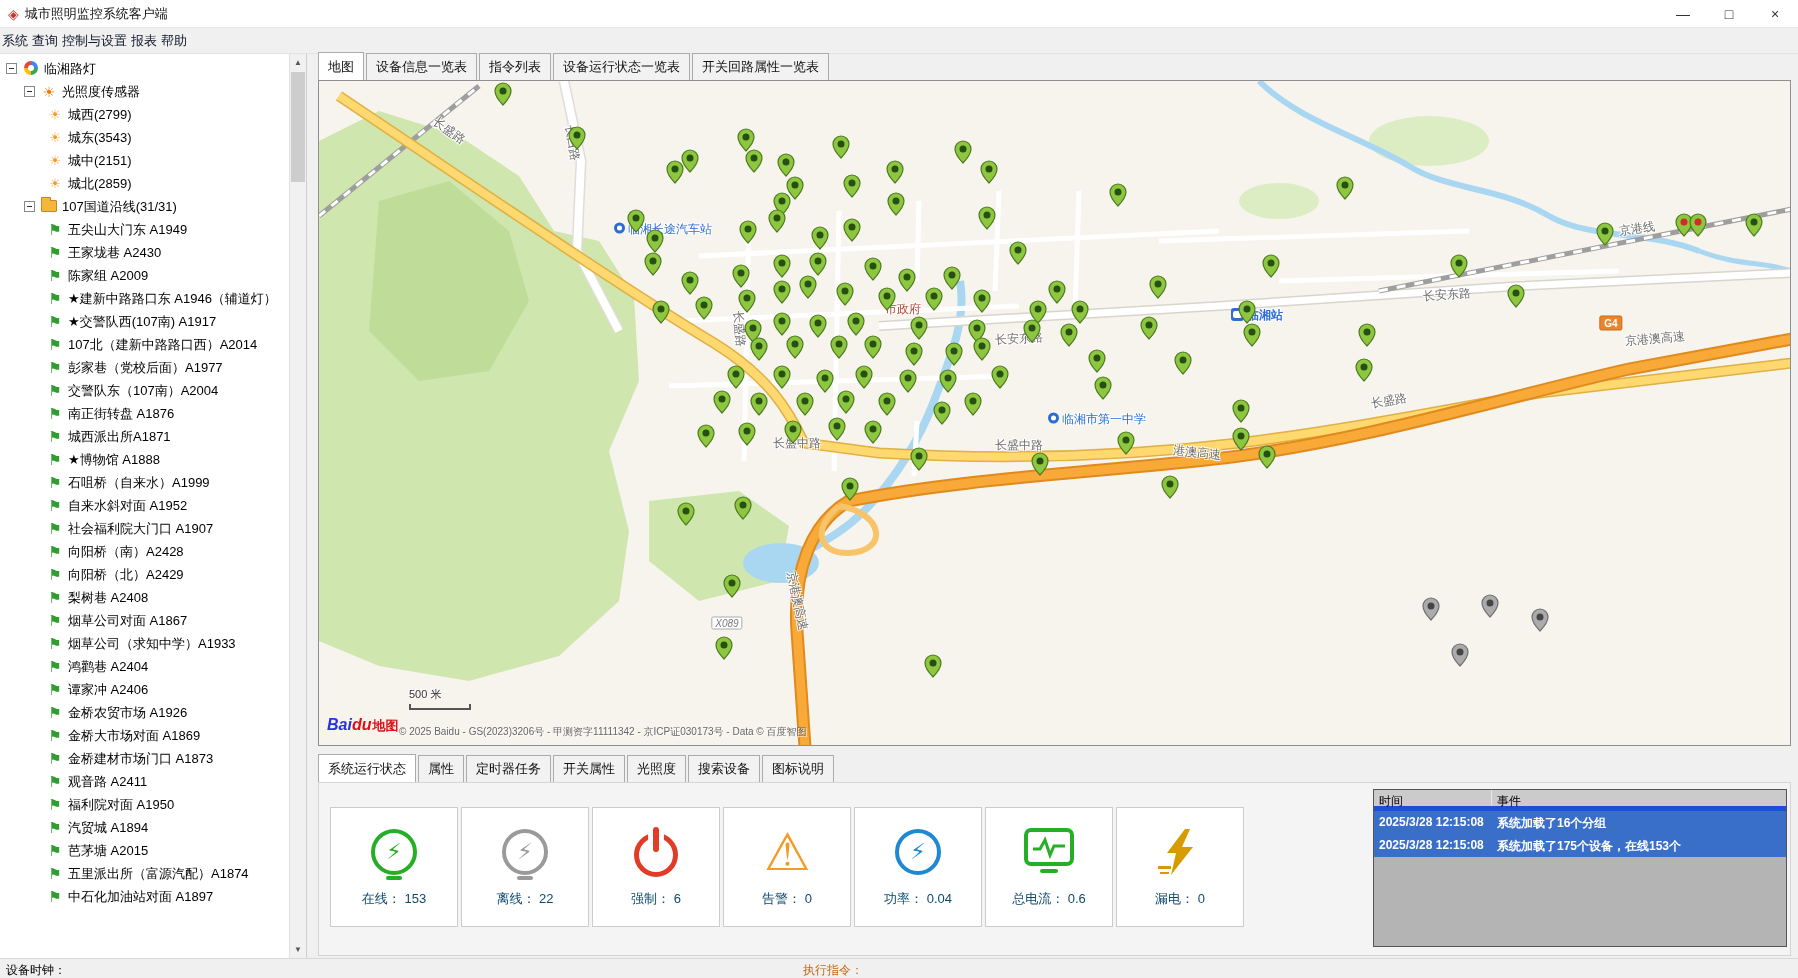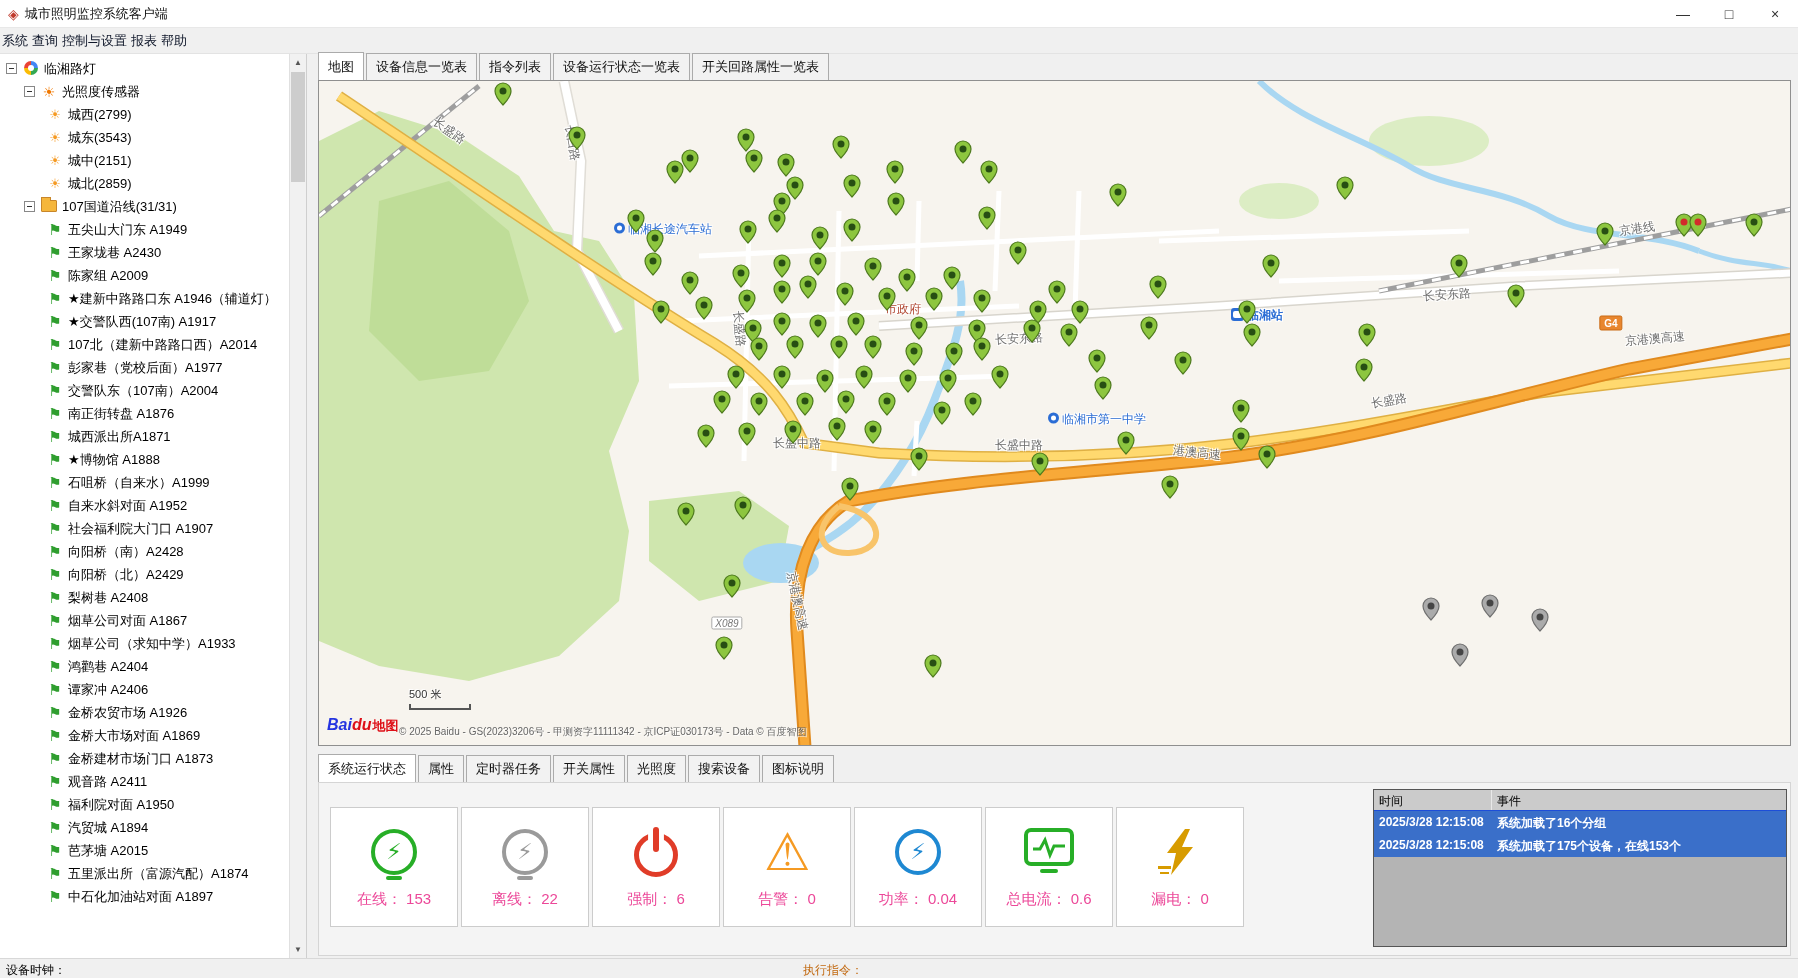--- a/index.html
+++ b/index.html
@@ -69,34 +69,34 @@
 #map-logo .p1{color:#2534e0;}
 #map-logo .p2{color:#de0f17;}
 #map-logo .p3{color:#de0f17;font-size:13px;font-style:normal;margin-left:1px;}
 #map-attr{position:absolute;left:80px;bottom:6px;font-size:10px;color:#666;text-shadow:1px 1px 0 rgba(255,255,255,.9);}
 
 
 #bottom-page{position:absolute;left:11px;top:728px;right:7px;bottom:2px;background:#f4f4f4;border:1px solid #d5d5d5;}
 #cards{position:absolute;left:11px;top:24px;display:flex;gap:3px;}
 .card{width:128px;height:120px;background:#fff;border:1px solid #ccc;display:flex;flex-direction:column;align-items:center;padding-top:12px;}
 .card .icon-wrap{height:64px;display:flex;align-items:center;justify-content:center;}
-.card .cap{font-size:15px;color:#ec4899;margin-top:6px;}
+.card .cap{font-size:13px;color:#0c4a6e;margin-top:6px;}
 .ic-bulb{width:46px;height:46px;border:4px solid var(--c);border-radius:50%;display:flex;align-items:center;justify-content:center;position:relative;color:var(--c);font-size:22px;}
 .ic-bulb i{position:absolute;bottom:-9px;left:50%;transform:translateX(-50%);width:16px;height:4px;background:var(--c);border-radius:2px;}
 .ic-toggle{width:58px;height:34px;border:4px solid var(--c);border-radius:19px;position:relative;}
 .ic-toggle i{position:absolute;right:3px;top:3px;width:20px;height:20px;background:var(--c);border-radius:50%;}
 .ic-power{width:44px;height:44px;position:relative;margin-top:6px;}
 .ic-power::before{content:'';position:absolute;inset:0;border:5px solid var(--c);border-radius:50%;clip-path:polygon(0 0,32% 0,32% 30%,68% 30%,68% 0,100% 0,100% 100%,0 100%);}
 .ic-power::after{content:'';position:absolute;left:50%;top:-6px;transform:translateX(-50%);width:6px;height:25px;background:var(--c);border-radius:3px;}
 .ic-warn{font-size:52px;line-height:54px;color:var(--c);}
 .ic-boltc{width:46px;height:46px;border:4px solid var(--c);border-radius:50%;display:flex;align-items:center;justify-content:center;color:var(--c);font-size:22px;}
 
 
 #event-panel{position:absolute;right:3px;top:6px;width:414px;height:158px;border:1px solid #555;background:#b4b4b4;font-size:12px;overflow:hidden;}
-.ev-header{display:flex;height:21px;background:#cbcbcb;border-bottom:1px solid #1d4ed8;color:#000;}
+.ev-header{display:flex;height:21px;background:#cbcbcb;border-bottom:5px solid #1d4ed8;color:#000;}
 .ev-header .c1{width:118px;padding:3px 0 0 5px;border-right:1px solid #e8e8e8;}
 .ev-header .c2{flex:1;padding:3px 0 0 5px;}
 .ev-row{display:flex;height:23px;background:#3a6fc9;color:#fff;font-weight:bold;}
 .ev-row .c1{width:118px;padding:4px 0 0 5px;}
 .ev-row .c2{flex:1;padding:4px 16px 0 5px;}
 
 
 #statusbar{position:absolute;left:0;right:0;bottom:0;height:20px;background:#f0f0f0;border-top:1px solid #d8d8d8;font-size:12px;}
 #clock-label{position:absolute;left:6px;top:3px;color:#000;}
 #exec-label{position:absolute;left:803px;top:3px;color:#c26a12;}

